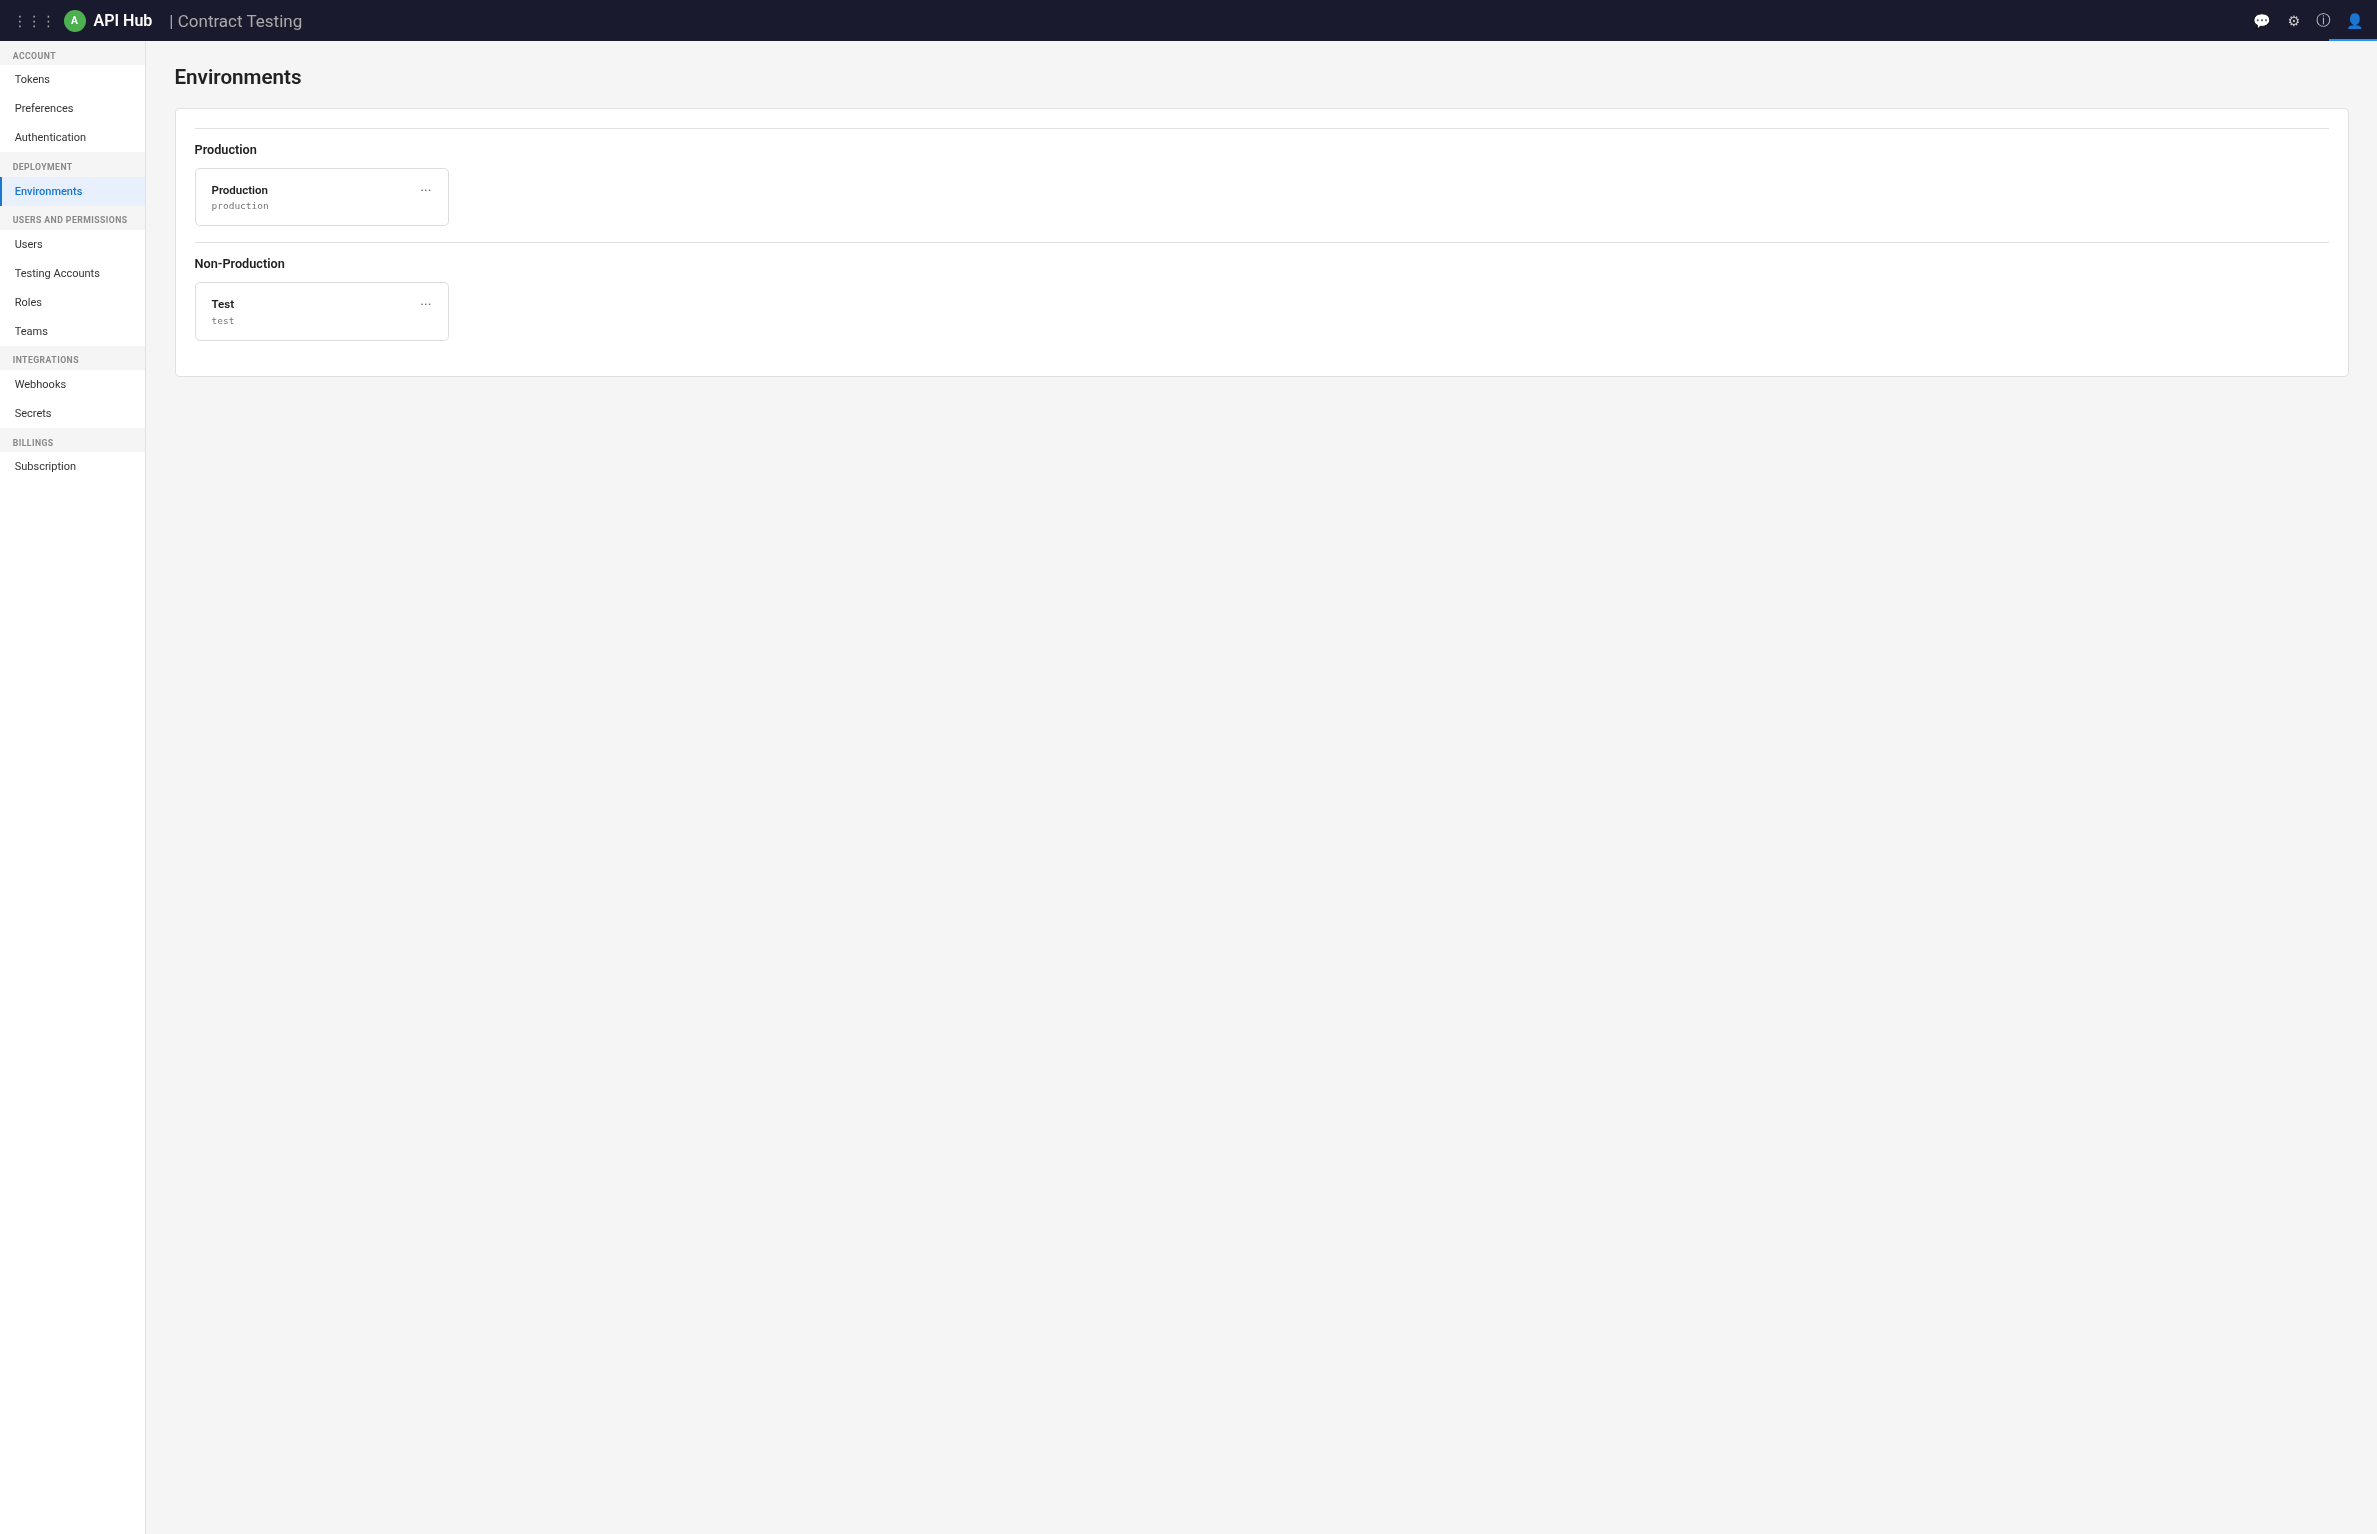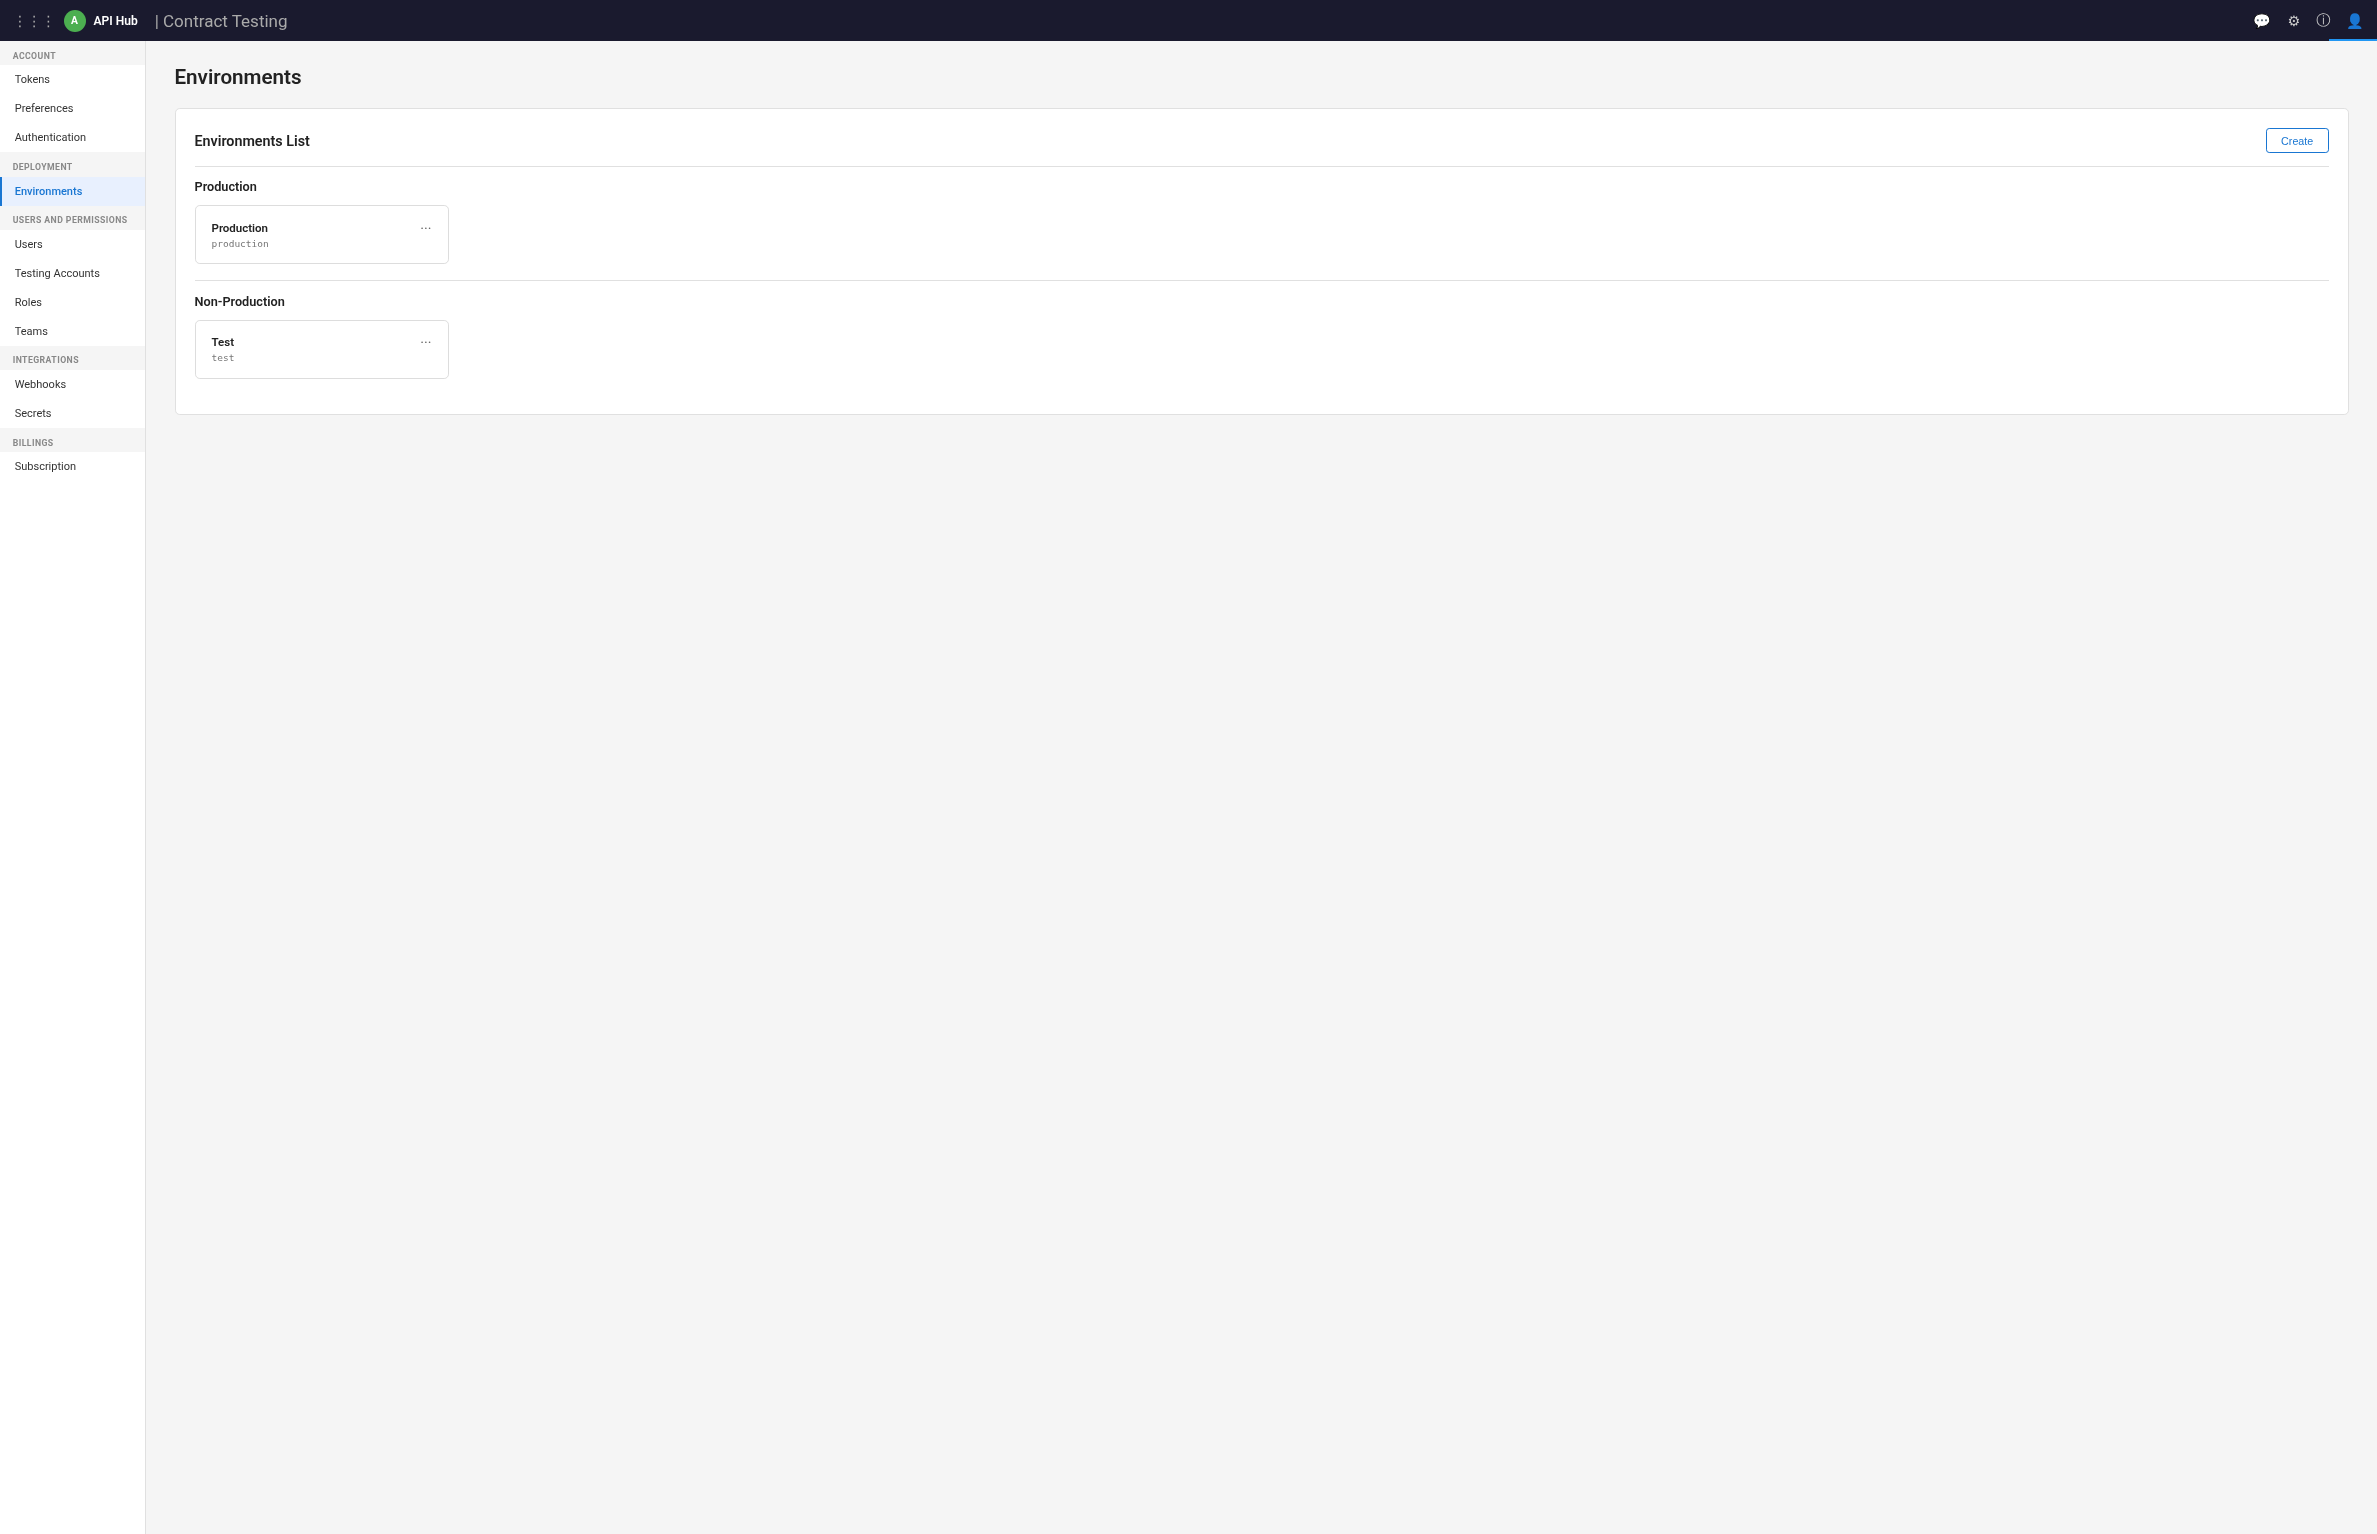--- a/index.html
+++ b/index.html
@@ -15,21 +15,21 @@
       flex-shrink: 0;
       position: relative;
     }
     .topnav-left { display: flex; align-items: center; gap: 8px; }
     .grid-icon { color: #aaa; font-size: 14.3px; cursor: pointer; }
     .logo-circle {
       width: 22px; height: 22px; border-radius: 50%; background: #4caf50;
       display: flex; align-items: center; justify-content: center;
       color: white; font-weight: bold; font-size: 10.3px;
     }
-    .app-title { color: white; font-weight: 600; font-size: 12px; }
+    .app-title { color: white; font-weight: 600; font-size: 16px; }
     .app-subtitle { color: #aaa; font-size: 17px; margin-left: 9px; }
     .topnav-right { margin-left: auto; display: flex; align-items: center; gap: 16px; }
     .nav-icon { color: #ccc; font-size: 14.3px; cursor: pointer; }
     .active-tab-indicator {
       position: absolute; bottom: 0; right: 0;
       width: 48px; height: 2.4px; background: #2196f3;
     }
 
     
     .layout { display: flex; flex: 1; overflow: hidden; }
@@ -174,24 +174,20 @@
       <div class="sidebar-item">Webhooks</div>
       <div class="sidebar-item">Secrets</div>
       <div class="sidebar-section-label">BILLINGS</div>
       <div class="sidebar-item">Subscription</div>
     </aside>
 
   <main class="main">
     <h1 class="page-title">Environments</h1>
 
     <div class="environments-list-card">
-      <div class="list-header">
-        <span class="list-title">Environments List</span>
-        <button class="create-btn">Create</button>
-      </div>
       <hr class="section-divider">
 
       <div id="env-sections-container">
           <div class="env-section">
             <div class="env-section-title">Production</div>
             <div class="env-card">
               <div class="env-card-info">
                 <div class="env-card-name">Production</div>
                 <div class="env-card-slug">production</div>
               </div>

